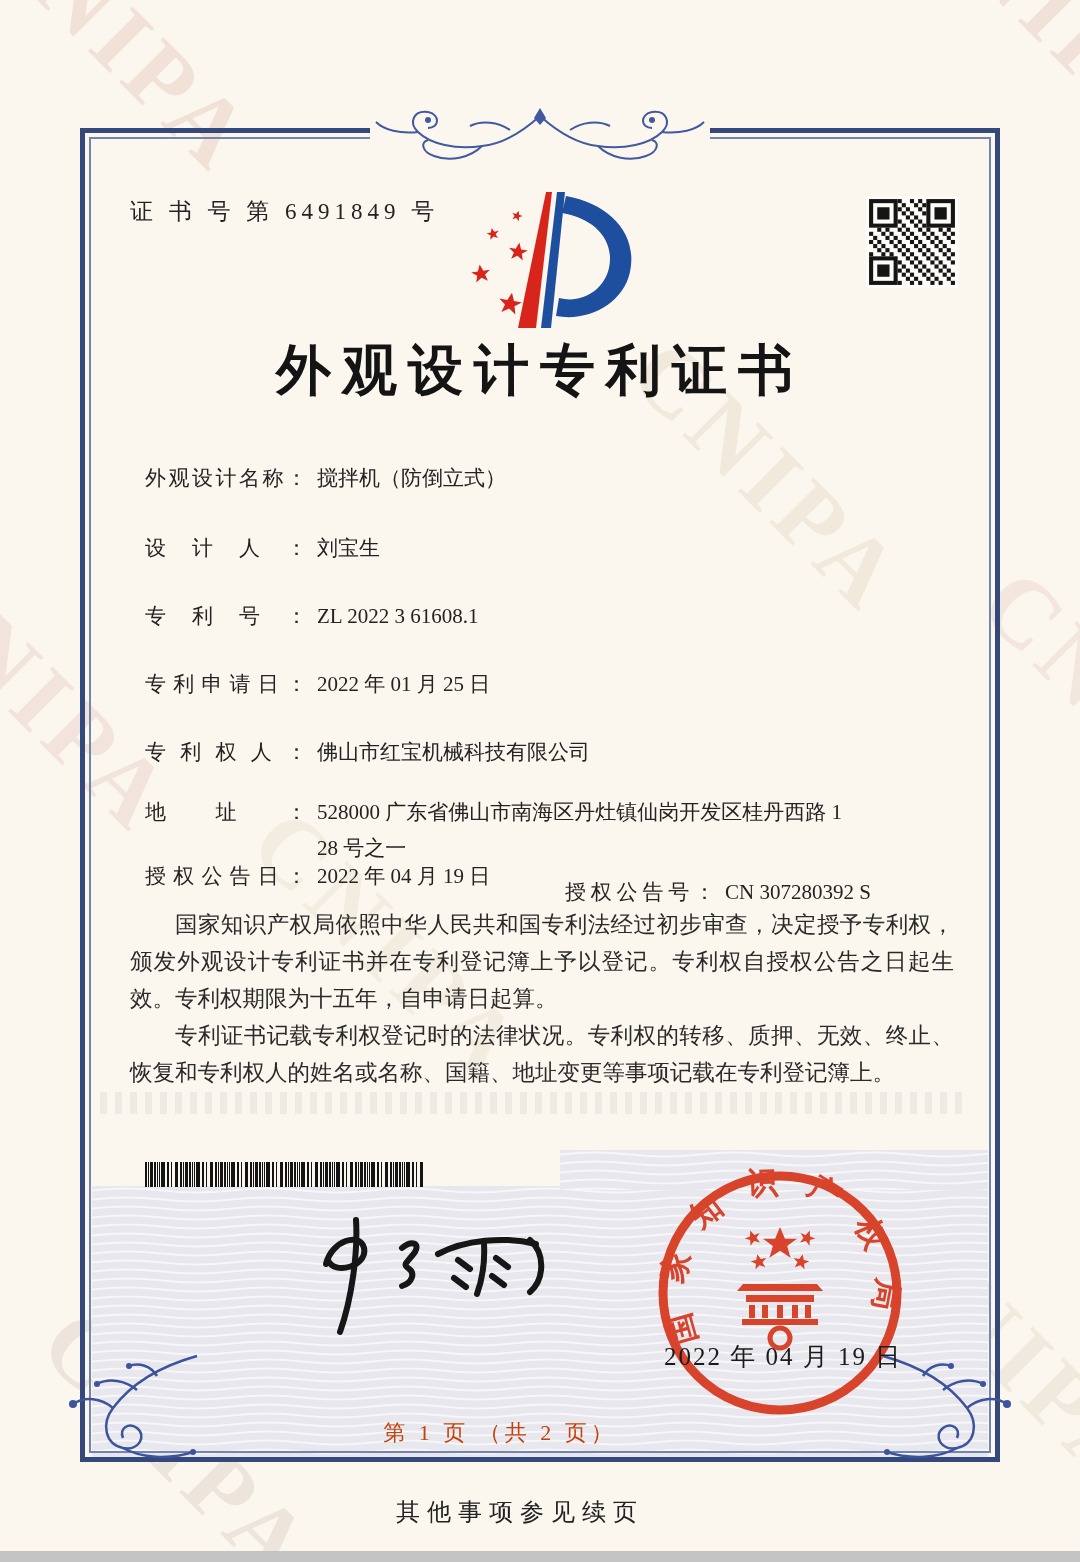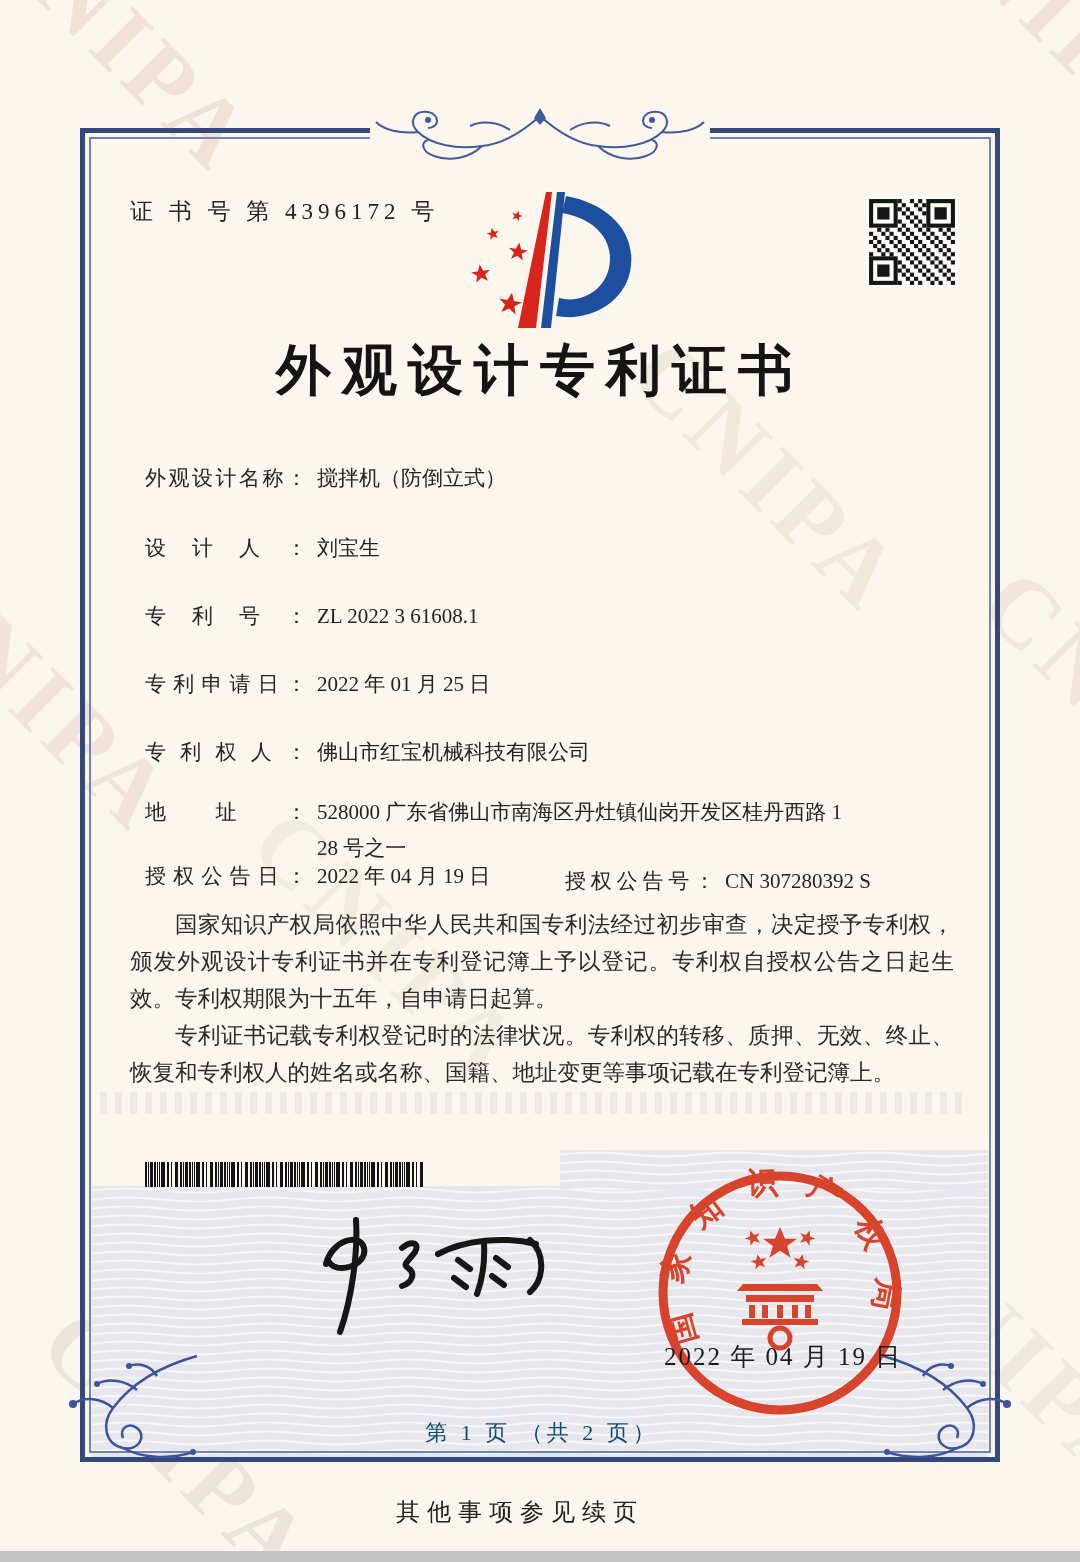--- a/index.html
+++ b/index.html
@@ -50,40 +50,40 @@
     position:absolute;left:0;top:334px;width:100%;text-align:center;
     font-size:55px;font-weight:bold;letter-spacing:11px;color:#141414;z-index:8;
   }
   
   .frow{position:absolute;left:145px;width:822px;display:flex;align-items:flex-start;
         font-size:21px;line-height:36px;z-index:8;}
   .flabel{display:inline-block;width:162px;text-align:justify;text-align-last:justify;flex:0 0 162px;}
   .fvalue{margin-left:10px;white-space:pre-line;max-width:640px;}
   .r0{top:460px}.r1{top:530px}.r2{top:598px}.r3{top:666px}.r4{top:734px}
   .r5{top:794px}.r6{top:858px}
-  .grant2{position:absolute;left:420px;top:5px;display:flex;}
+  .grant2{position:absolute;left:420px;top:16px;display:flex;}
   .flabel2{display:inline-block;width:150px;text-align:justify;text-align-last:justify;flex:0 0 150px;}
   
   .bodytext{
     position:absolute;left:130px;top:906px;width:824px;z-index:8;
     font-size:22.5px;line-height:37px;text-align:justify;color:#2a2a2a;
   }
   .bodytext p{margin:0;text-indent:2em;}
   
   .barcode{position:absolute;left:145px;top:1162px;width:282px;height:25px;z-index:8;}
   .signer{position:absolute;left:145px;top:1252px;z-index:8;font-size:27px;letter-spacing:10px;line-height:48px;color:#1c1c1c;}
   .signature{position:absolute;left:296px;top:1210px;width:276px;height:136px;z-index:8;}
   .seal{position:absolute;left:645px;top:1158px;width:270px;height:270px;z-index:9;opacity:.93;}
   .seal-date{
     position:absolute;left:664px;top:1340px;width:230px;z-index:10;
     font-size:25px;letter-spacing:2px;color:#1b1b1b;white-space:nowrap;
   }
   .footer-page{
     position:absolute;left:80px;top:1418px;width:840px;text-align:center;
-    font-size:22px;letter-spacing:4px;color:#0c4a6e;z-index:8;margin-left:42px;
+    font-size:22px;letter-spacing:4px;color:#c2410c;z-index:8;
   }
   .footer-note{
     position:absolute;left:0;top:1496px;width:1040px;text-align:center;
     font-size:24px;letter-spacing:7px;color:#222;z-index:8;
   }
   .edge-strip{position:absolute;left:0;bottom:0;width:100%;height:11px;background:#c3c3c3;z-index:12;}
 </style>
 </head>
 <body>
 
@@ -171,21 +171,21 @@
       <path d="M96,26 C90,16 78,12 68,16"></path>
     </g>
     <g fill="#3d549c">
       <circle cx="12" cy="54" r="4"></circle>
         <circle cx="36" cy="34" r="3"></circle>
       <circle cx="132" cy="102" r="3"></circle>
         <circle cx="68" cy="16" r="3"></circle>
     </g>
   </svg>
 
-  <div class="cert-no">证 书 号 第 4396172 号</div>
+  <div class="cert-no">证 书 号 第 6491849 号</div>
 
   <svg class="logo" viewBox="0 0 216 150">
     <defs>
       <path id="lstar" d="M0,-10 L2.9,-3.1 10,-3.1 4.2,1.2 6.2,8.1 0,4 -6.2,8.1 -4.2,1.2 -10,-3.1 -2.9,-3.1 Z"></path>
     </defs>
     <g fill="#d8251c">
       <use href="#lstar" transform="translate(79,30) scale(0.55) rotate(18)"></use>
       <use href="#lstar" transform="translate(55,48) scale(0.62) rotate(-12)"></use>
       <use href="#lstar" transform="translate(80,66) scale(0.95) rotate(8)"></use>
       <use href="#lstar" transform="translate(43,88) scale(0.95) rotate(-8)"></use>

